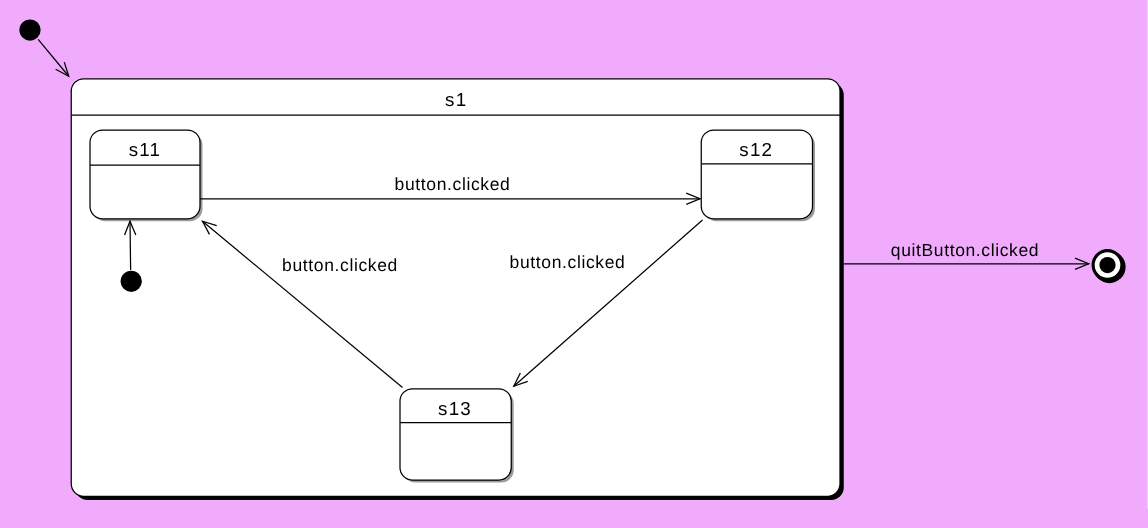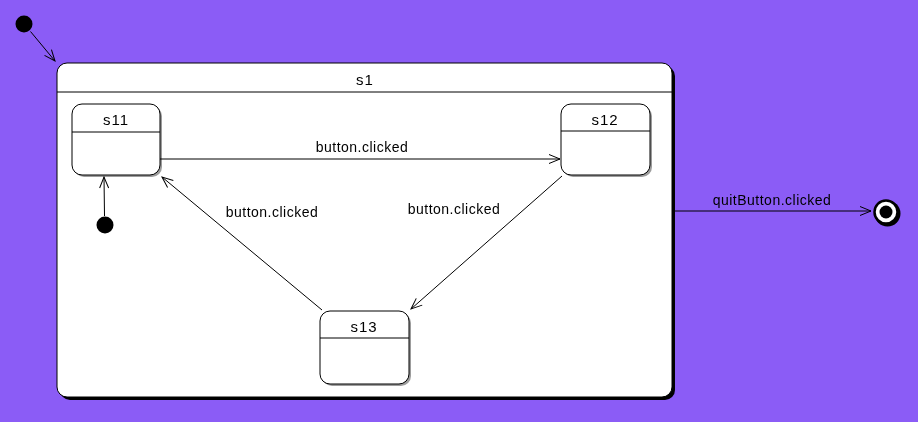--- a/index.html
+++ b/index.html
@@ -5,21 +5,21 @@
   html, body {
     margin: 0;
     padding: 0;
     background: #f0f0f0;
     font-family: "Liberation Sans", sans-serif;
   }
   .canvas {
     position: relative;
     width: 918px;
     height: 422px;
-    background: #8b5cf6;
+    background: #f0abfc;
     overflow: hidden;
   }
   svg { display: block; }
   .edge {
     stroke: #000000;
     stroke-width: 1;
     fill: none;
   }
   .state {
     fill: #ffffff;

